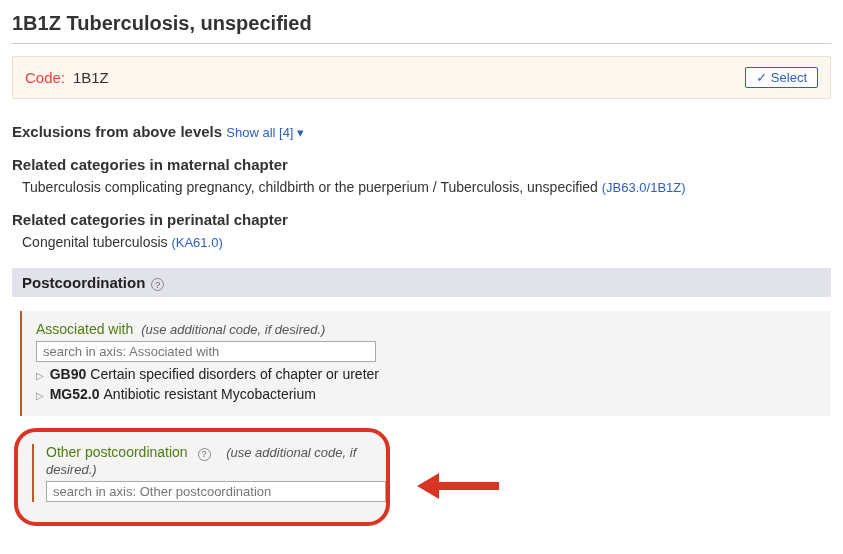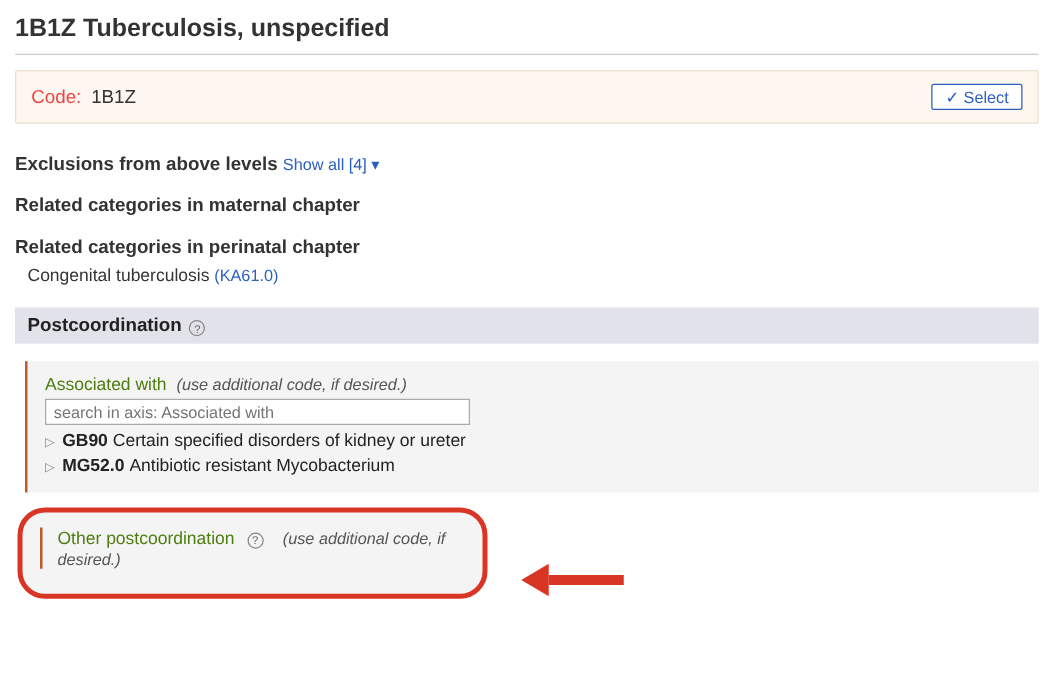--- a/index.html
+++ b/index.html
@@ -191,20 +191,24 @@
 
 <div>
   <div class="section-heading">
     <span>Exclusions from above levels</span>
     <span class="inline-link">Show all [4] ▾</span>
   </div>
 </div>
 
 <div>
   <div class="section-heading">Related categories in maternal chapter</div>
+  <div class="sub-text">
+    <span>Tuberculosis complicating pregnancy, childbirth or the puerperium / Tuberculosis, unspecified</span>
+    <span class="code-link">(JB63.0/1B1Z)</span>
+  </div>
 </div>
 
 <div>
   <div class="section-heading">Related categories in perinatal chapter</div>
   <div class="sub-text">
     <span>Congenital tuberculosis</span>
     <span class="code-link">(KA61.0)</span>
   </div>
 </div>
 
@@ -215,37 +219,38 @@
 
 <div class="postcoord-body">
   <div>
     <span class="axis-title">Associated with</span>
     <span class="axis-note">(use additional code, if desired.)</span>
   </div>
   <input class="axis-search" type="text" placeholder="search in axis: Associated with" style="">
   <div class="tree-row">
     <span class="tree-arrow">▷</span>
     <span class="tree-code">GB90</span>
-    <span class="tree-label">Certain specified disorders of kidney or ureter</span>
+    <span class="tree-label">Certain specified disorders of chapter or ureter</span>
   </div>
   <div class="tree-row">
     <span class="tree-arrow">▷</span>
     <span class="tree-code">MG52.0</span>
     <span class="tree-label">Antibiotic resistant Mycobacterium</span>
   </div>
 </div>
 
 <div class="rel-container">
   <div class="highlight-box">
     <div class="postcoord-inner">
       <div>
         <span class="axis-title">Other postcoordination</span>
         <span class="help-icon">?</span>
         &nbsp;
         <span class="axis-note">(use additional code, if desired.)</span>
       </div>
+      <input class="axis-search" type="text" placeholder="search in axis: Other postcoordination" style="">
     </div>
   </div>
   <div class="arrow-wrap">
     <div class="arrow-head"></div>
     <div class="arrow-line"></div>
   </div>
 </div>
 
 </body></html>

